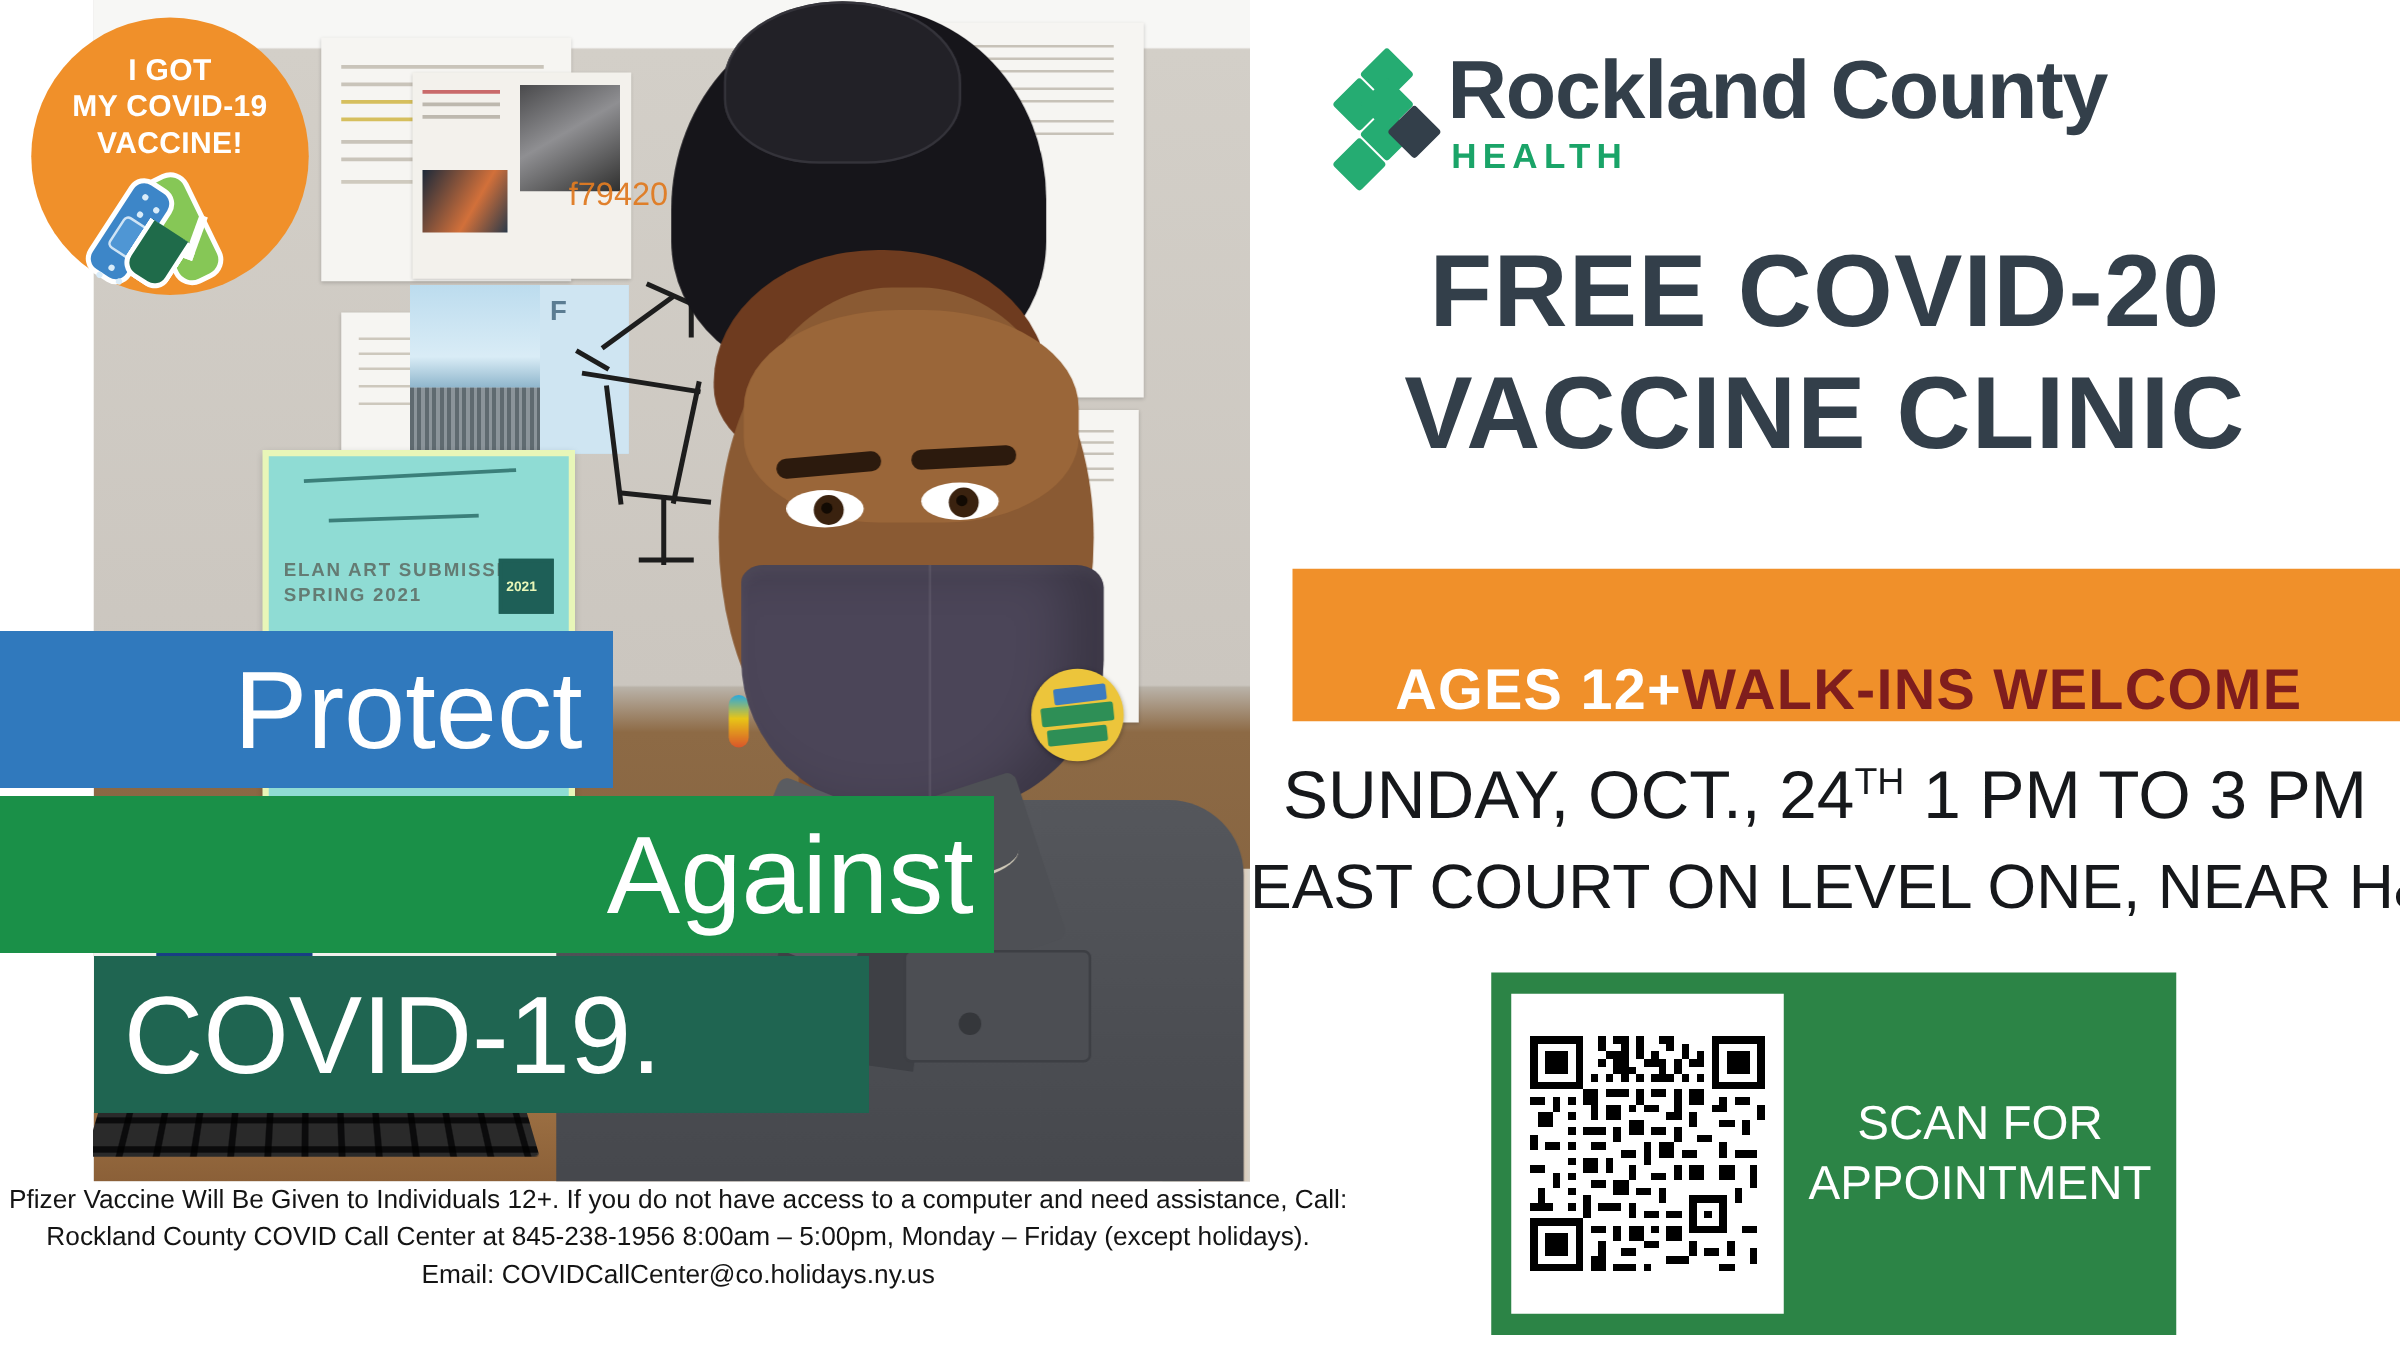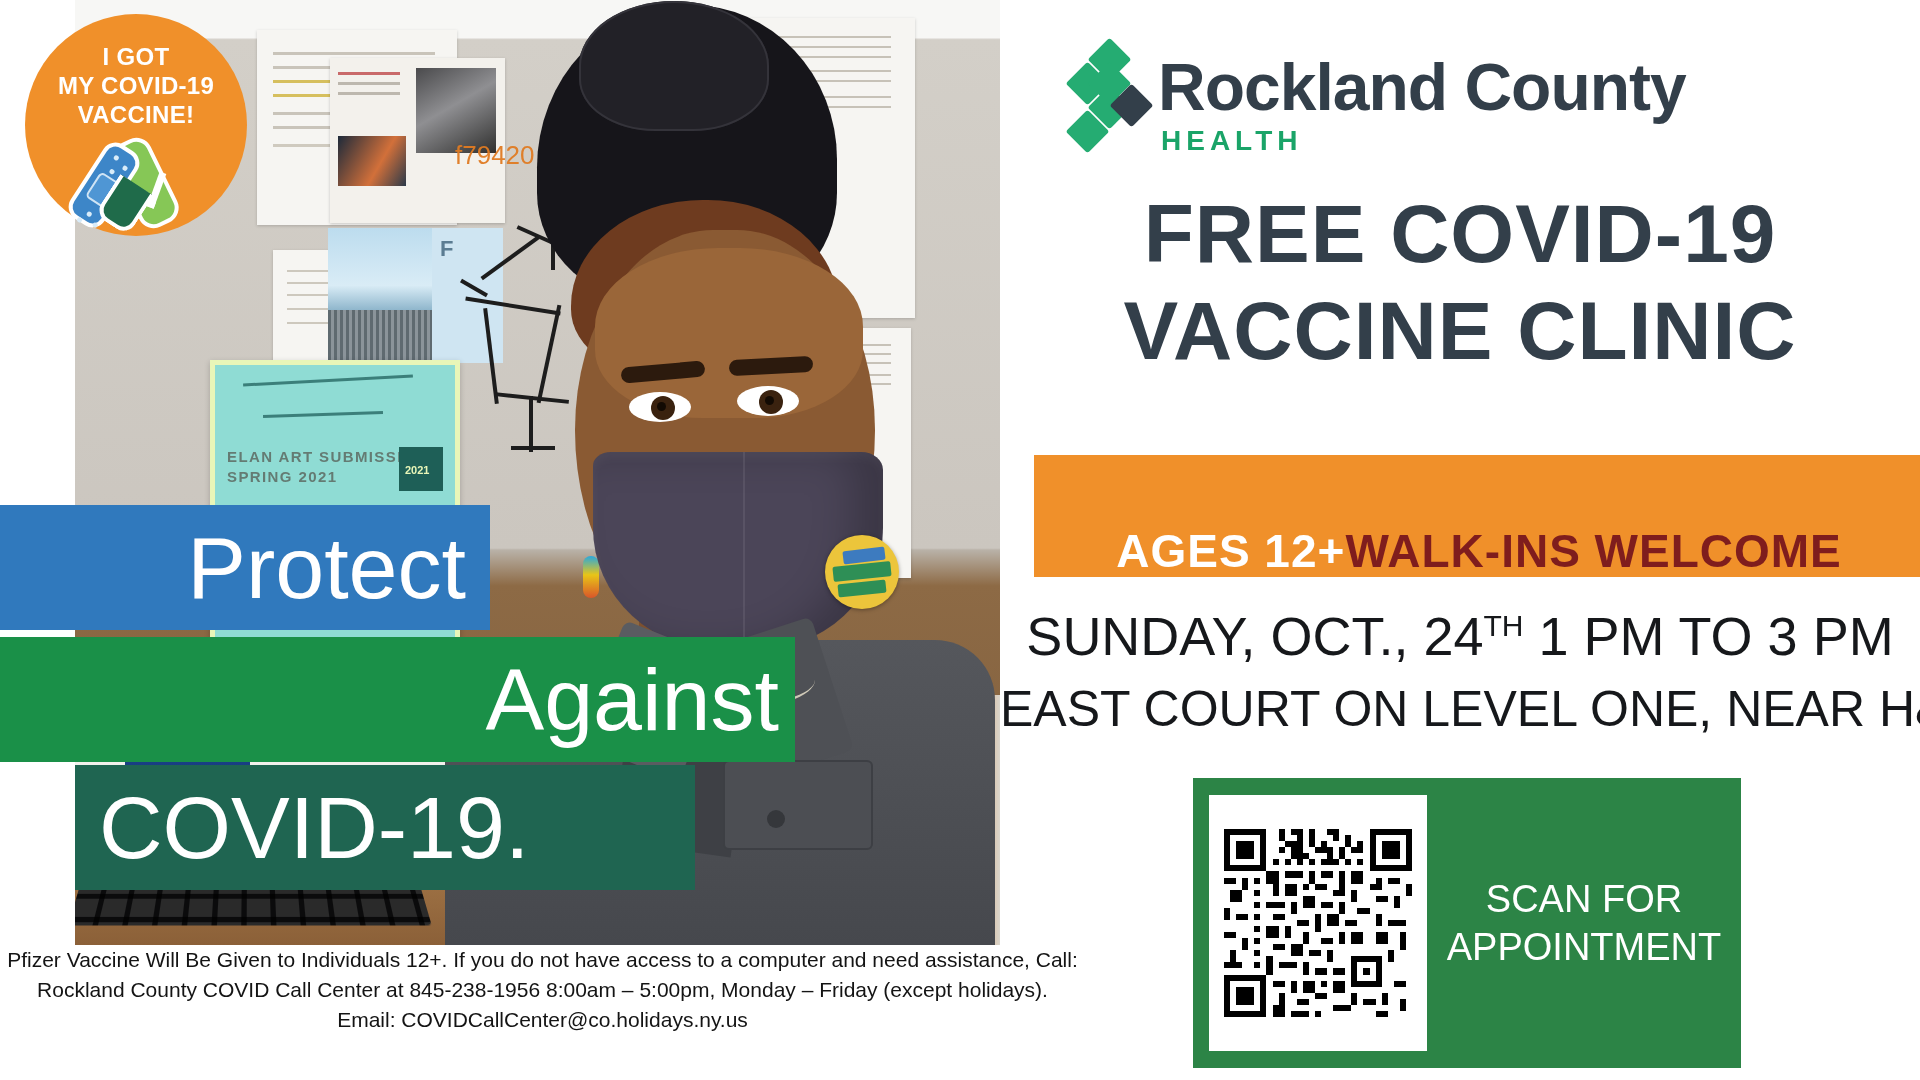--- a/index.html
+++ b/index.html
@@ -444,21 +444,21 @@
   }
   .dia.d1 { left:26px; top:2px; }
   .dia.d2 { left:4px;  top:26px; }
   .dia.d3 { left:26px; top:50px; }
   .dia.d4 { left:4px;  top:74px; }
   .dia.d5 { left:26px; top:26px; background:#25ac72; }
   .dia.dark { left:48px; top:48px; background:#333f4a; }
   .logo-words { display:flex; flex-direction:column; }
   .logo-title {
     font:bold 66px/66px "Liberation Sans", sans-serif;
-    color:#333f4a; letter-spacing:-1px;margin-top:16px;
+    color:#333f4a; letter-spacing:-1px;
   }
   .logo-sub {
     font:bold 28px/30px "Liberation Sans", sans-serif;
     color:#1aa468; letter-spacing:5px; margin-top:6px; margin-left:3px;
   }
 
   .headline {
     position:absolute; left:0; top:185px; width:920px;
     text-align:center;
     font:bold 82px/97px "Liberation Sans", sans-serif;
@@ -665,21 +665,21 @@
         <div class="dia d5"></div>
         <div class="dia dark"></div>
       </div>
       <div class="logo-words">
         <div class="logo-title">Rockland County</div>
         <div class="logo-sub">HEALTH</div>
       </div>
     </div>
 
     <div class="headline">
-      <div>FREE COVID-19</div>
+      <div>FREE COVID-20</div>
       <div>VACCINE CLINIC</div>
     </div>
 
     <div class="ages-banner">
       <div class="ages-line1">AGES 12+</div>
       <div class="ages-line2">WALK-INS WELCOME</div>
     </div>
 
     <div class="when"><span>SUNDAY, OCT., 24</span><sup>TH</sup><span> 1 PM TO 3 PM</span></div>
 

